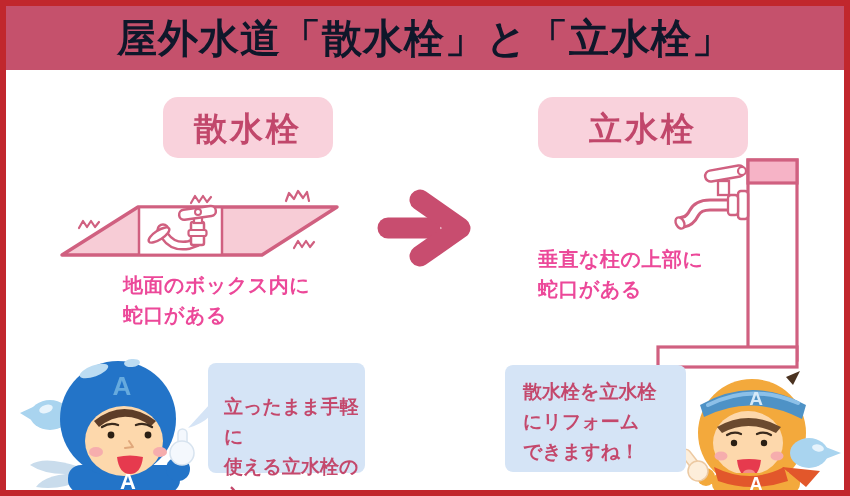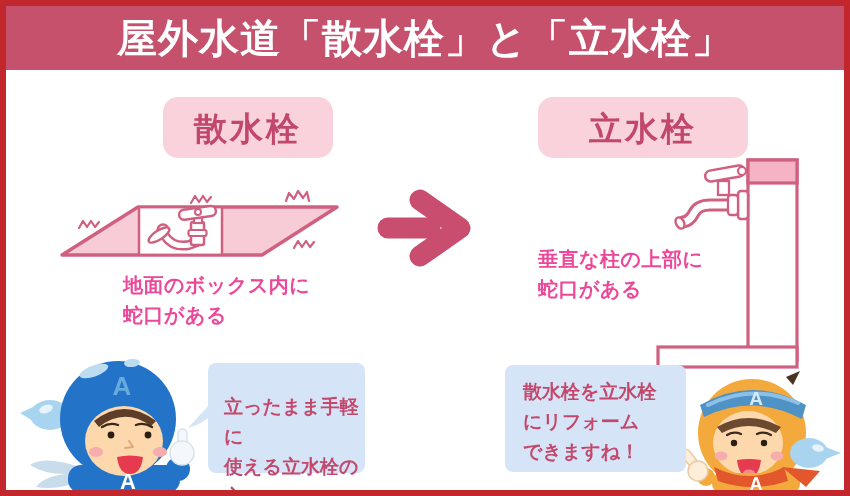--- a/index.html
+++ b/index.html
@@ -3,21 +3,21 @@
 <meta charset="utf-8">
 <style>
   html,body{margin:0;padding:0;background:#888;}
   .stage{
     position:relative;width:850px;height:496px;background:#ffffff;
     font-family:"Liberation Sans","DejaVu Sans",sans-serif;overflow:hidden;
   }
   .frame{position:absolute;inset:0;border:6px solid #c1272d;z-index:60;pointer-events:none;}
   .header{
     position:absolute;left:6px;top:6px;right:6px;height:64px;background:#c5516c;
-    color:#ffffff;font-size:40px;font-weight:700;text-align:center;line-height:64px;
+    color:#0f172a;font-size:40px;font-weight:700;text-align:center;line-height:64px;
     letter-spacing:1px;z-index:5;
   }
   .label-box{
     position:absolute;top:97px;height:61px;background:#f9d2dc;border-radius:15px;
     color:#c1476b;font-size:33px;font-weight:700;text-align:center;line-height:63px;
     letter-spacing:3px;
   }
   .label-sansui{left:138px;width:170px;margin-left:25px;}
   .label-rissui{left:538px;width:210px;}
   .caption{

